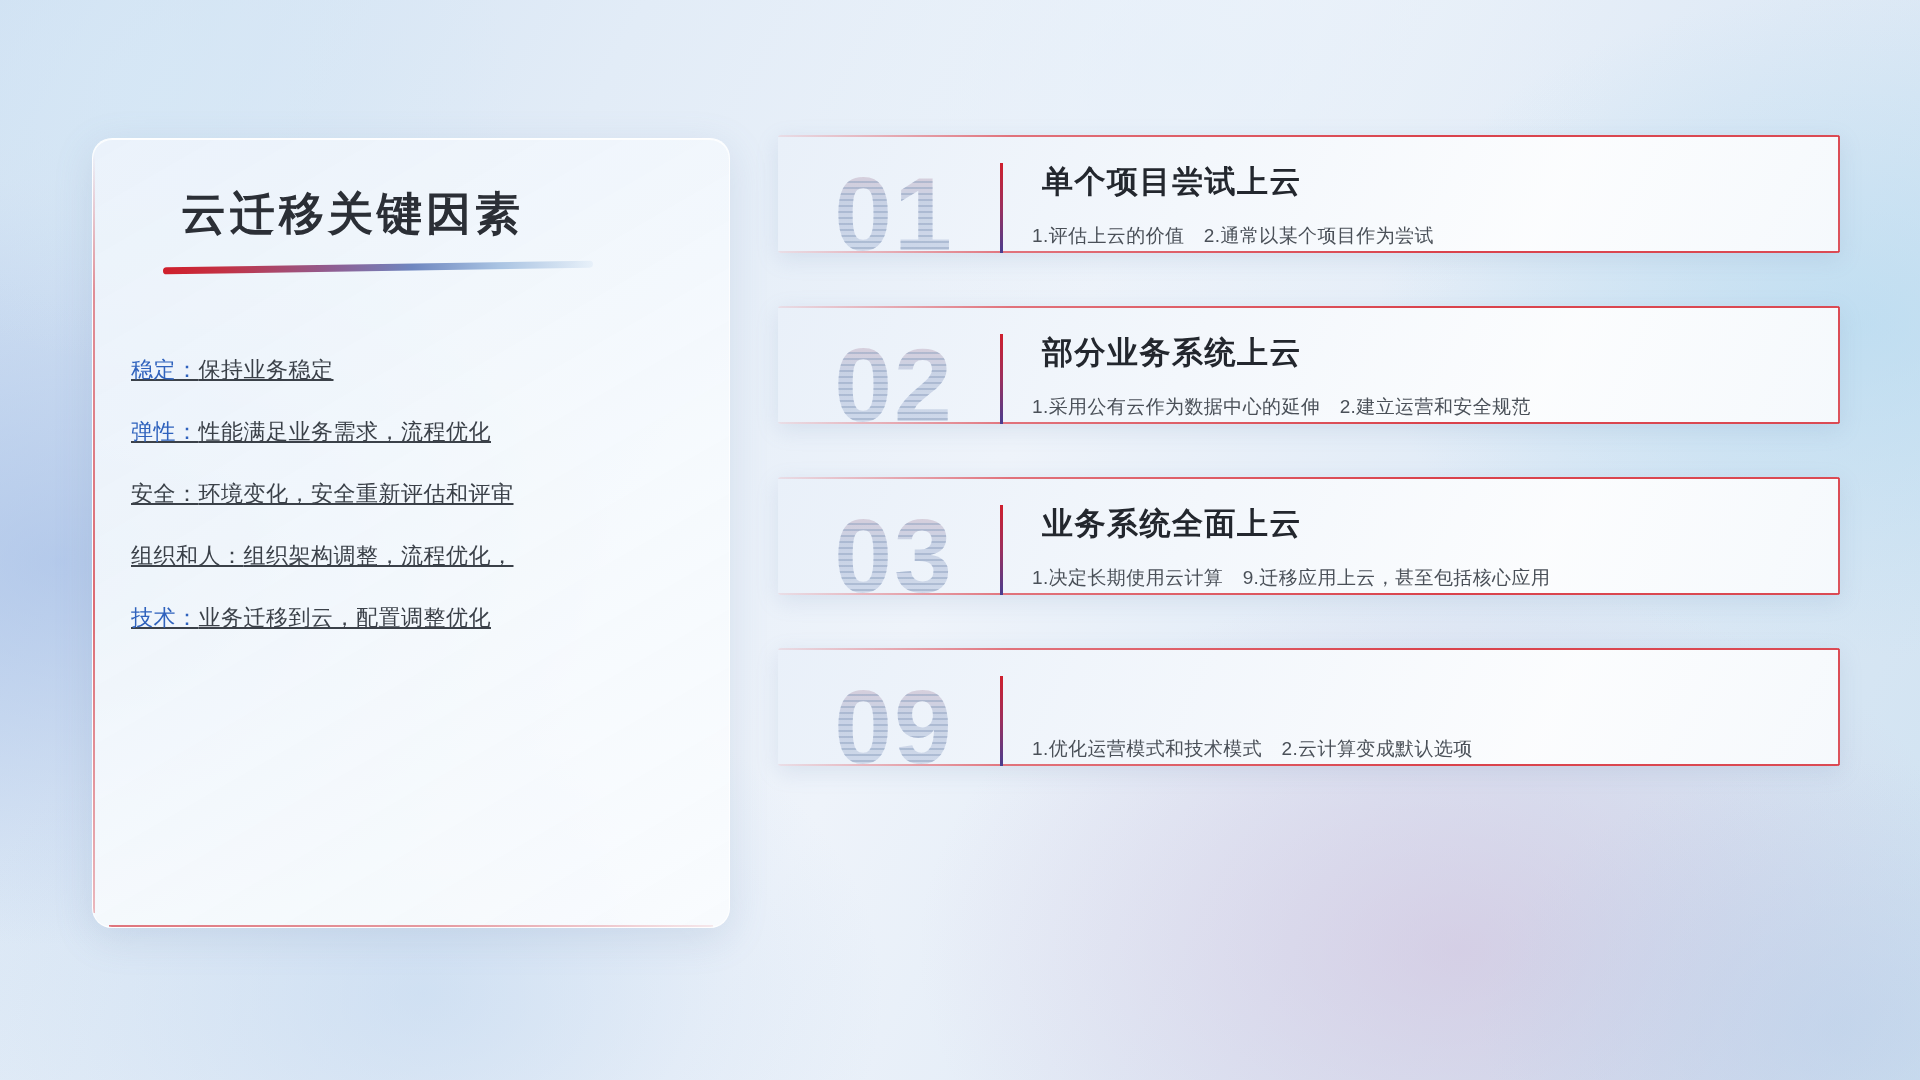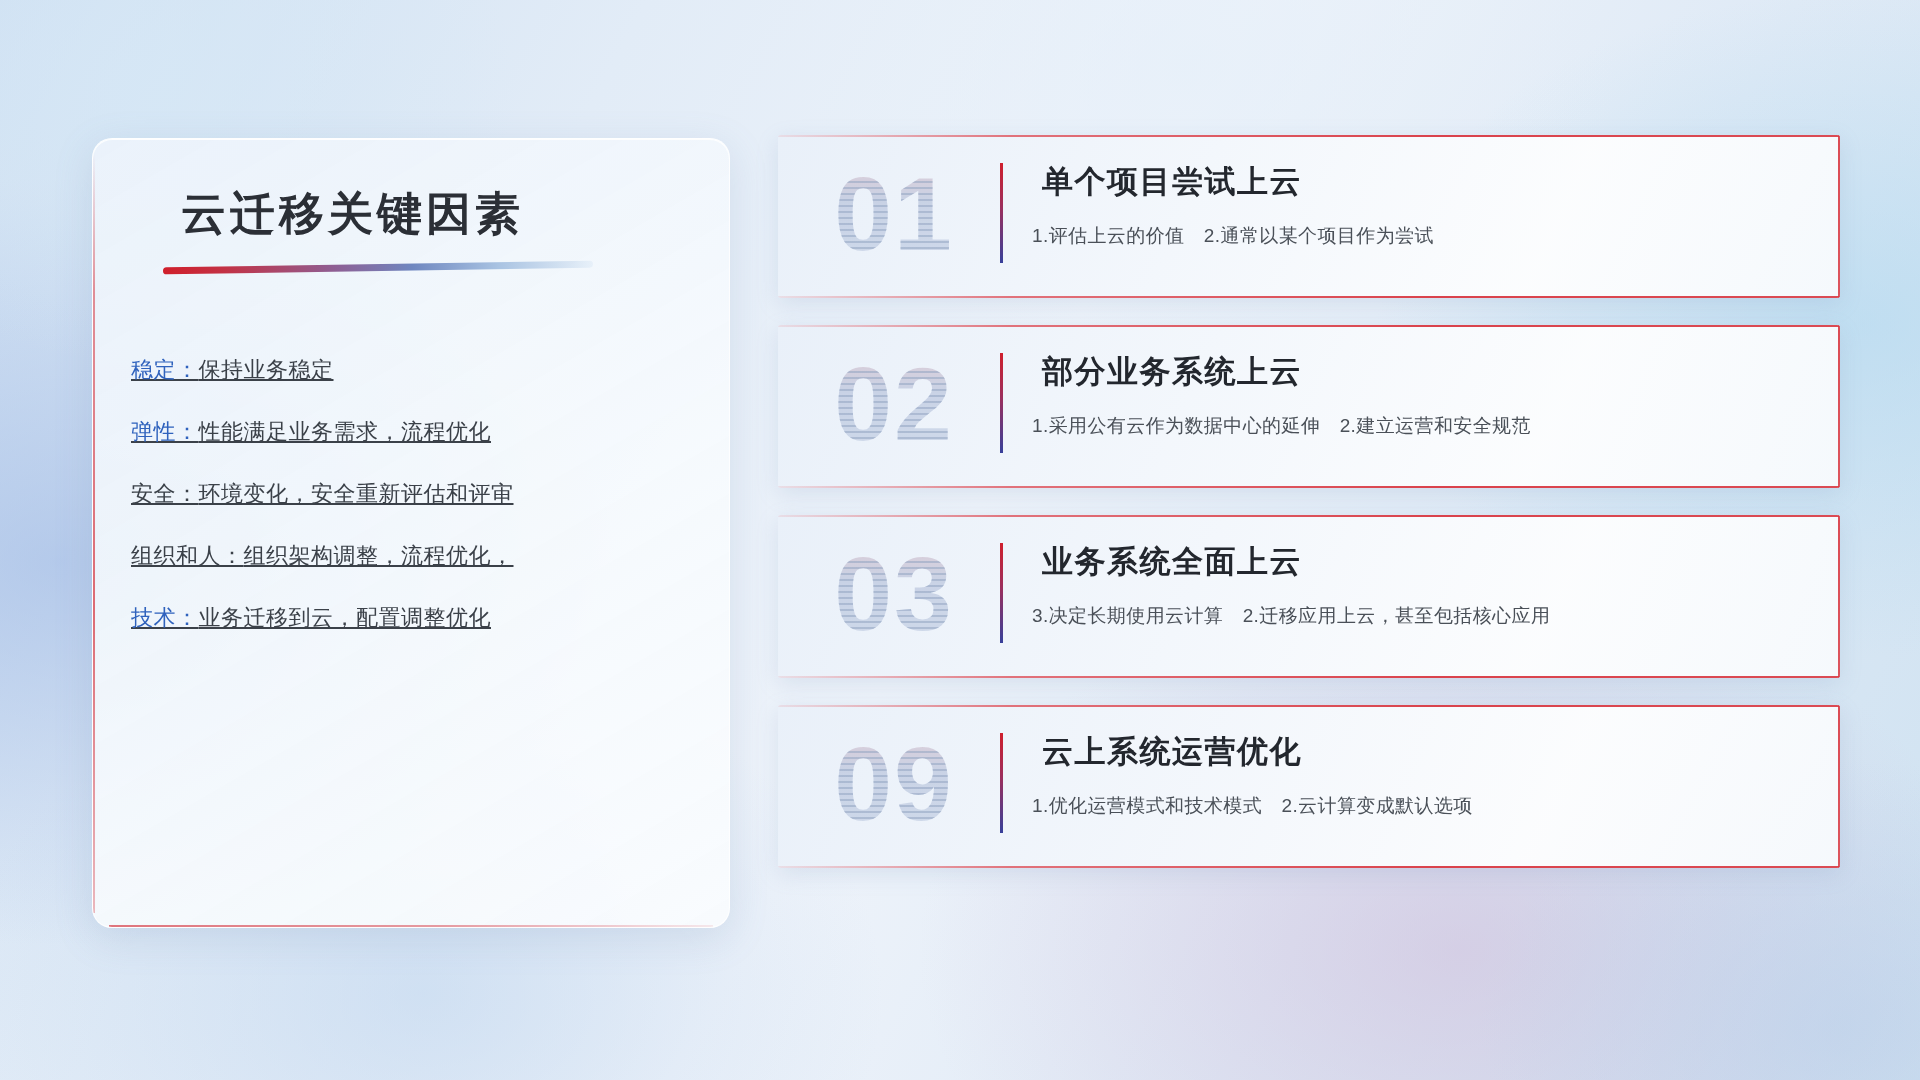--- a/index.html
+++ b/index.html
@@ -61,21 +61,21 @@
     font-size: 22px; line-height: 62px; color: #3b4149;
     letter-spacing: 0.5px; white-space: nowrap; text-decoration: underline;
   }
   .factor-row .lbl { color: #3b4149; }
   .factor-row.accent .lbl { color: #2f62bd; }
 
   
   .steps { position: absolute; left: 778px; top: 135px; width: 1062px; }
   .step-card {
     position: relative;
-    height: 163px; margin-bottom: 27px;
+    height: 118px; margin-bottom: 53px;
     border-radius: 3px;
     background: linear-gradient(115deg, rgba(233,240,249,0.96) 0%, rgba(243,247,252,0.97) 38%, rgba(252,253,254,0.98) 72%, rgba(247,250,253,0.96) 100%);
     box-shadow: 0 6px 22px rgba(120,148,186,0.18);
     overflow: hidden;
   }
   .step-card .brd-top, .step-card .brd-bot {
     position:absolute; left:0; right:0; height:2px;
     background: linear-gradient(90deg, rgba(224,86,96,0.12) 0%, rgba(220,70,80,0.75) 22%, rgba(216,56,66,0.95) 62%, rgba(216,56,66,0.9) 100%);
   }
   .step-card .brd-top { top:0; }
@@ -167,27 +167,26 @@
       <p class="step-desc">1.采用公有云作为数据中心的延伸　2.建立运营和安全规范</p>
     </article>
 
     <article class="step-card">
       <span class="brd-top"></span>
       <span class="brd-bot"></span>
       <span class="brd-right"></span>
       <span class="step-num">03</span>
       <span class="step-bar"></span>
       <h2 class="step-title">业务系统全面上云</h2>
-      <p class="step-desc">3.决定长期使用云计算　2.迁移应用上云，甚至包括核心应用</p>
+      <p class="step-desc">1.决定长期使用云计算　9.迁移应用上云，甚至包括核心应用</p>
     </article>
 
     <article class="step-card">
       <span class="brd-top"></span>
       <span class="brd-bot"></span>
       <span class="brd-right"></span>
       <span class="step-num">09</span>
       <span class="step-bar"></span>
-      <h2 class="step-title">云上系统运营优化</h2>
       <p class="step-desc">1.优化运营模式和技术模式　2.云计算变成默认选项</p>
     </article>
 
   </section>
 </div>
 
 </body></html>

